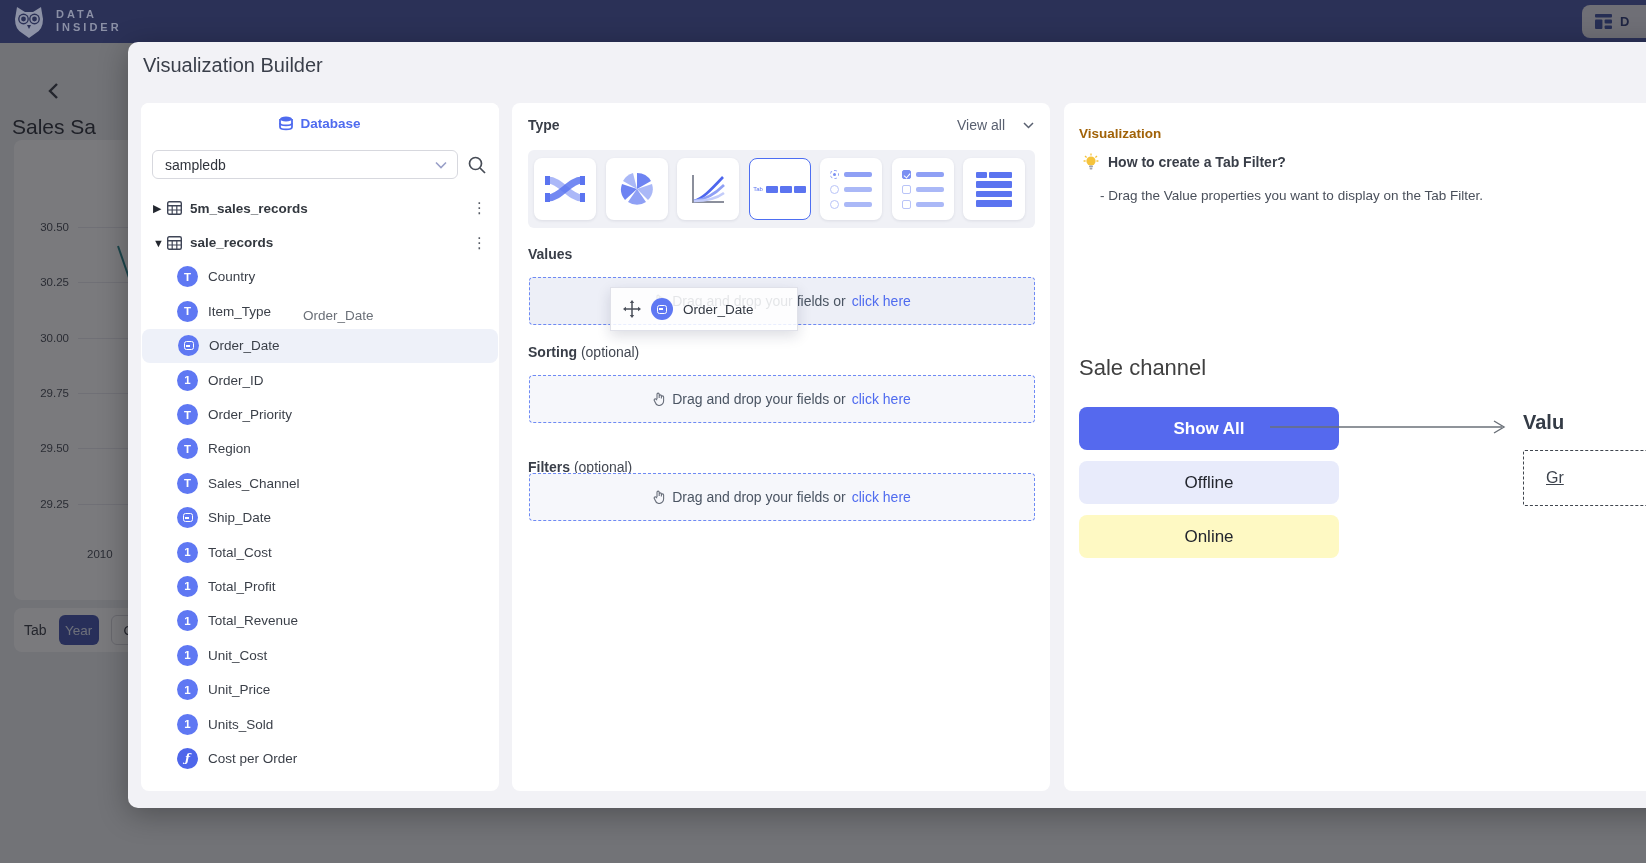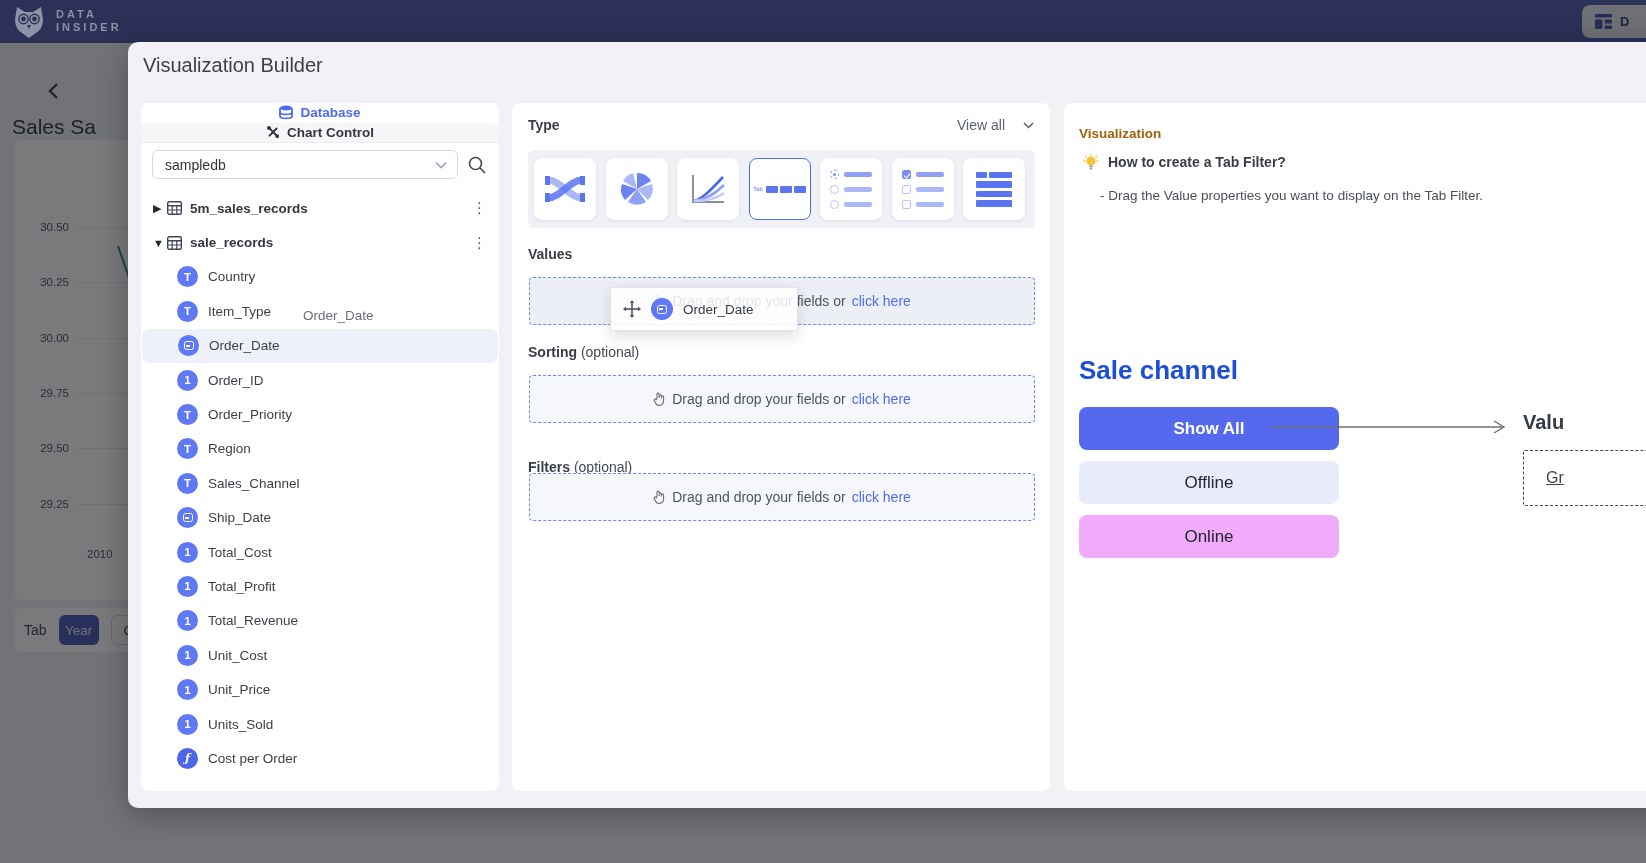--- a/index.html
+++ b/index.html
@@ -37,21 +37,21 @@
   .modal { position:absolute; left:128px; top:42px; width:1560px; height:766px; background:#f2f2f6;
            border-radius:10px 0 0 10px; z-index:4; box-shadow:0 6px 30px rgba(0,0,0,.3); }
   .modal-title { position:absolute; left:15px; top:12px; font-size:20px; color:#3a3f4a; }
 
   .card { position:absolute; top:61px; height:688px; background:#fff; border-radius:8px; }
   .card-left   { left:13px;  width:358px; overflow:hidden; }
   .card-middle { left:384px; width:538px; }
   .card-right  { left:936px; width:610px; overflow:hidden; }
 
   
-  .tabs { display:flex; height:40px;flex-direction:column; }
+  .tabs { display:flex; height:40px; }
   .tab { flex:1; display:flex; align-items:center; justify-content:center; gap:7px; font-size:13.5px;
          font-weight:bold; cursor:pointer; }
   .tab-active { background:#fff; color:#4f6bef; }
   .tab-inactive { background:#f6f6f9; color:#33373f; border-bottom:1px solid #ececf0; border-radius:0 8px 0 0; }
   .search-row { position:absolute; left:11px; top:47px; width:336px; height:29px; display:flex; align-items:center; }
   .db-select { flex:0 0 306px; height:29px; border:1px solid #d7d8de; border-radius:6px; background:#fff;
                display:flex; align-items:center; justify-content:space-between; padding:0 10px 0 12px;
                font-size:14px; color:#2f333b; }
   .search-btn { margin-left:9px; display:flex; }
   .tree { position:absolute; left:0; top:88px; width:358px; }
@@ -110,26 +110,26 @@
                border:1px solid #e0e1e9; box-shadow:0 5px 14px rgba(30,35,70,.15); display:flex; align-items:center;
                gap:10px; padding:0 12px; z-index:6; }
   .chip-label { font-size:13.5px; color:#343a44; }
   .chip-circ { width:22px; height:22px; border-radius:50%; background:#5f78f3; display:flex; align-items:center; justify-content:center; }
 
   
   .viz-head { position:absolute; left:15px; top:15px; font-size:13.5px; font-weight:bold; color:#a16207;margin-top:8px; }
   .tip-row { position:absolute; left:19px; top:50px; display:flex; align-items:center; gap:9px; }
   .tip-title { font-size:14px; font-weight:bold; color:#393e48; }
   .tip-body { position:absolute; left:36px; top:85px; font-size:13.5px; color:#4a505b; }
-  .viz-title { position:absolute; left:15px; top:252px; font-size:26px; font-weight:bold; color:#1d4ed8; }
+  .viz-title { position:absolute; left:15px; top:252px; font-size:22px; font-weight:normal; color:#404040; }
   .tf-btn { position:absolute; left:15px; width:260px; height:43px; border-radius:8px; display:flex;
             align-items:center; justify-content:center; font-size:17px; cursor:pointer; }
   .tf-showall { top:304px; background:#5569ee; color:#fff; font-weight:bold; }
   .tf-offline { top:358px; background:#e8ebfb; color:#23262e; }
-  .tf-online  { top:412px; background:#f0abfc; color:#23262e; }
+  .tf-online  { top:412px; background:#fef9c3; color:#23262e; }
   .arrow-wrap { position:absolute; left:206px; top:316px; }
   .anno-value { position:absolute; left:459px; top:308px; font-size:20px; font-weight:bold; color:#343b46; white-space:nowrap; }
   .group-box { position:absolute; left:459px; top:347px; width:210px; height:56px; border:1.6px dashed #40464f;
                border-radius:2px; display:flex; align-items:center; padding-left:22px; }
   .group-link { font-size:16px; color:#3d434d; text-decoration:underline; white-space:nowrap; }
 </style>
 </head>
 <body>
 
 <div class="page">
@@ -200,29 +200,20 @@
     <div class="card card-left">
       <div class="tabs">
         <div class="tab tab-active">
           <svg width="14" height="15" viewBox="0 0 14 15">
             <ellipse cx="7" cy="3" rx="6" ry="2.4" fill="#4f6bef"></ellipse>
             <path d="M1 3 v4 a6 2.4 0 0 0 12 0 v-4" fill="none" stroke="#4f6bef" stroke-width="1.8"></path>
             <path d="M1 7 v4 a6 2.4 0 0 0 12 0 v-4" fill="none" stroke="#4f6bef" stroke-width="1.8"></path>
           </svg>
           <span>Database</span>
         </div>
-        <div class="tab tab-inactive">
-          <svg width="14" height="14" viewBox="0 0 14 14">
-            <rect x="6.1" y="1" width="2" height="12" rx="1" fill="#33373f" transform="rotate(45 7 7)"></rect>
-            <rect x="6.1" y="1" width="2" height="12" rx="1" fill="#33373f" transform="rotate(-45 7 7)"></rect>
-            <circle cx="3" cy="3" r="2" fill="#33373f"></circle>
-              <rect x="9.5" y="9.5" width="3.4" height="3.4" rx="1" fill="#33373f"></rect>
-          </svg>
-          <span>Chart Control</span>
-        </div>
       </div>
 
       <div class="search-row">
         <div class="db-select">
           <span>sampledb</span>
           <svg width="12" height="8" viewBox="0 0 12 8">
             <polyline points="1,1.5 6,6.5 11,1.5" fill="none" stroke="#9aa0c8" stroke-width="1.6"></polyline>
           </svg>
         </div>
         <span class="search-btn">

